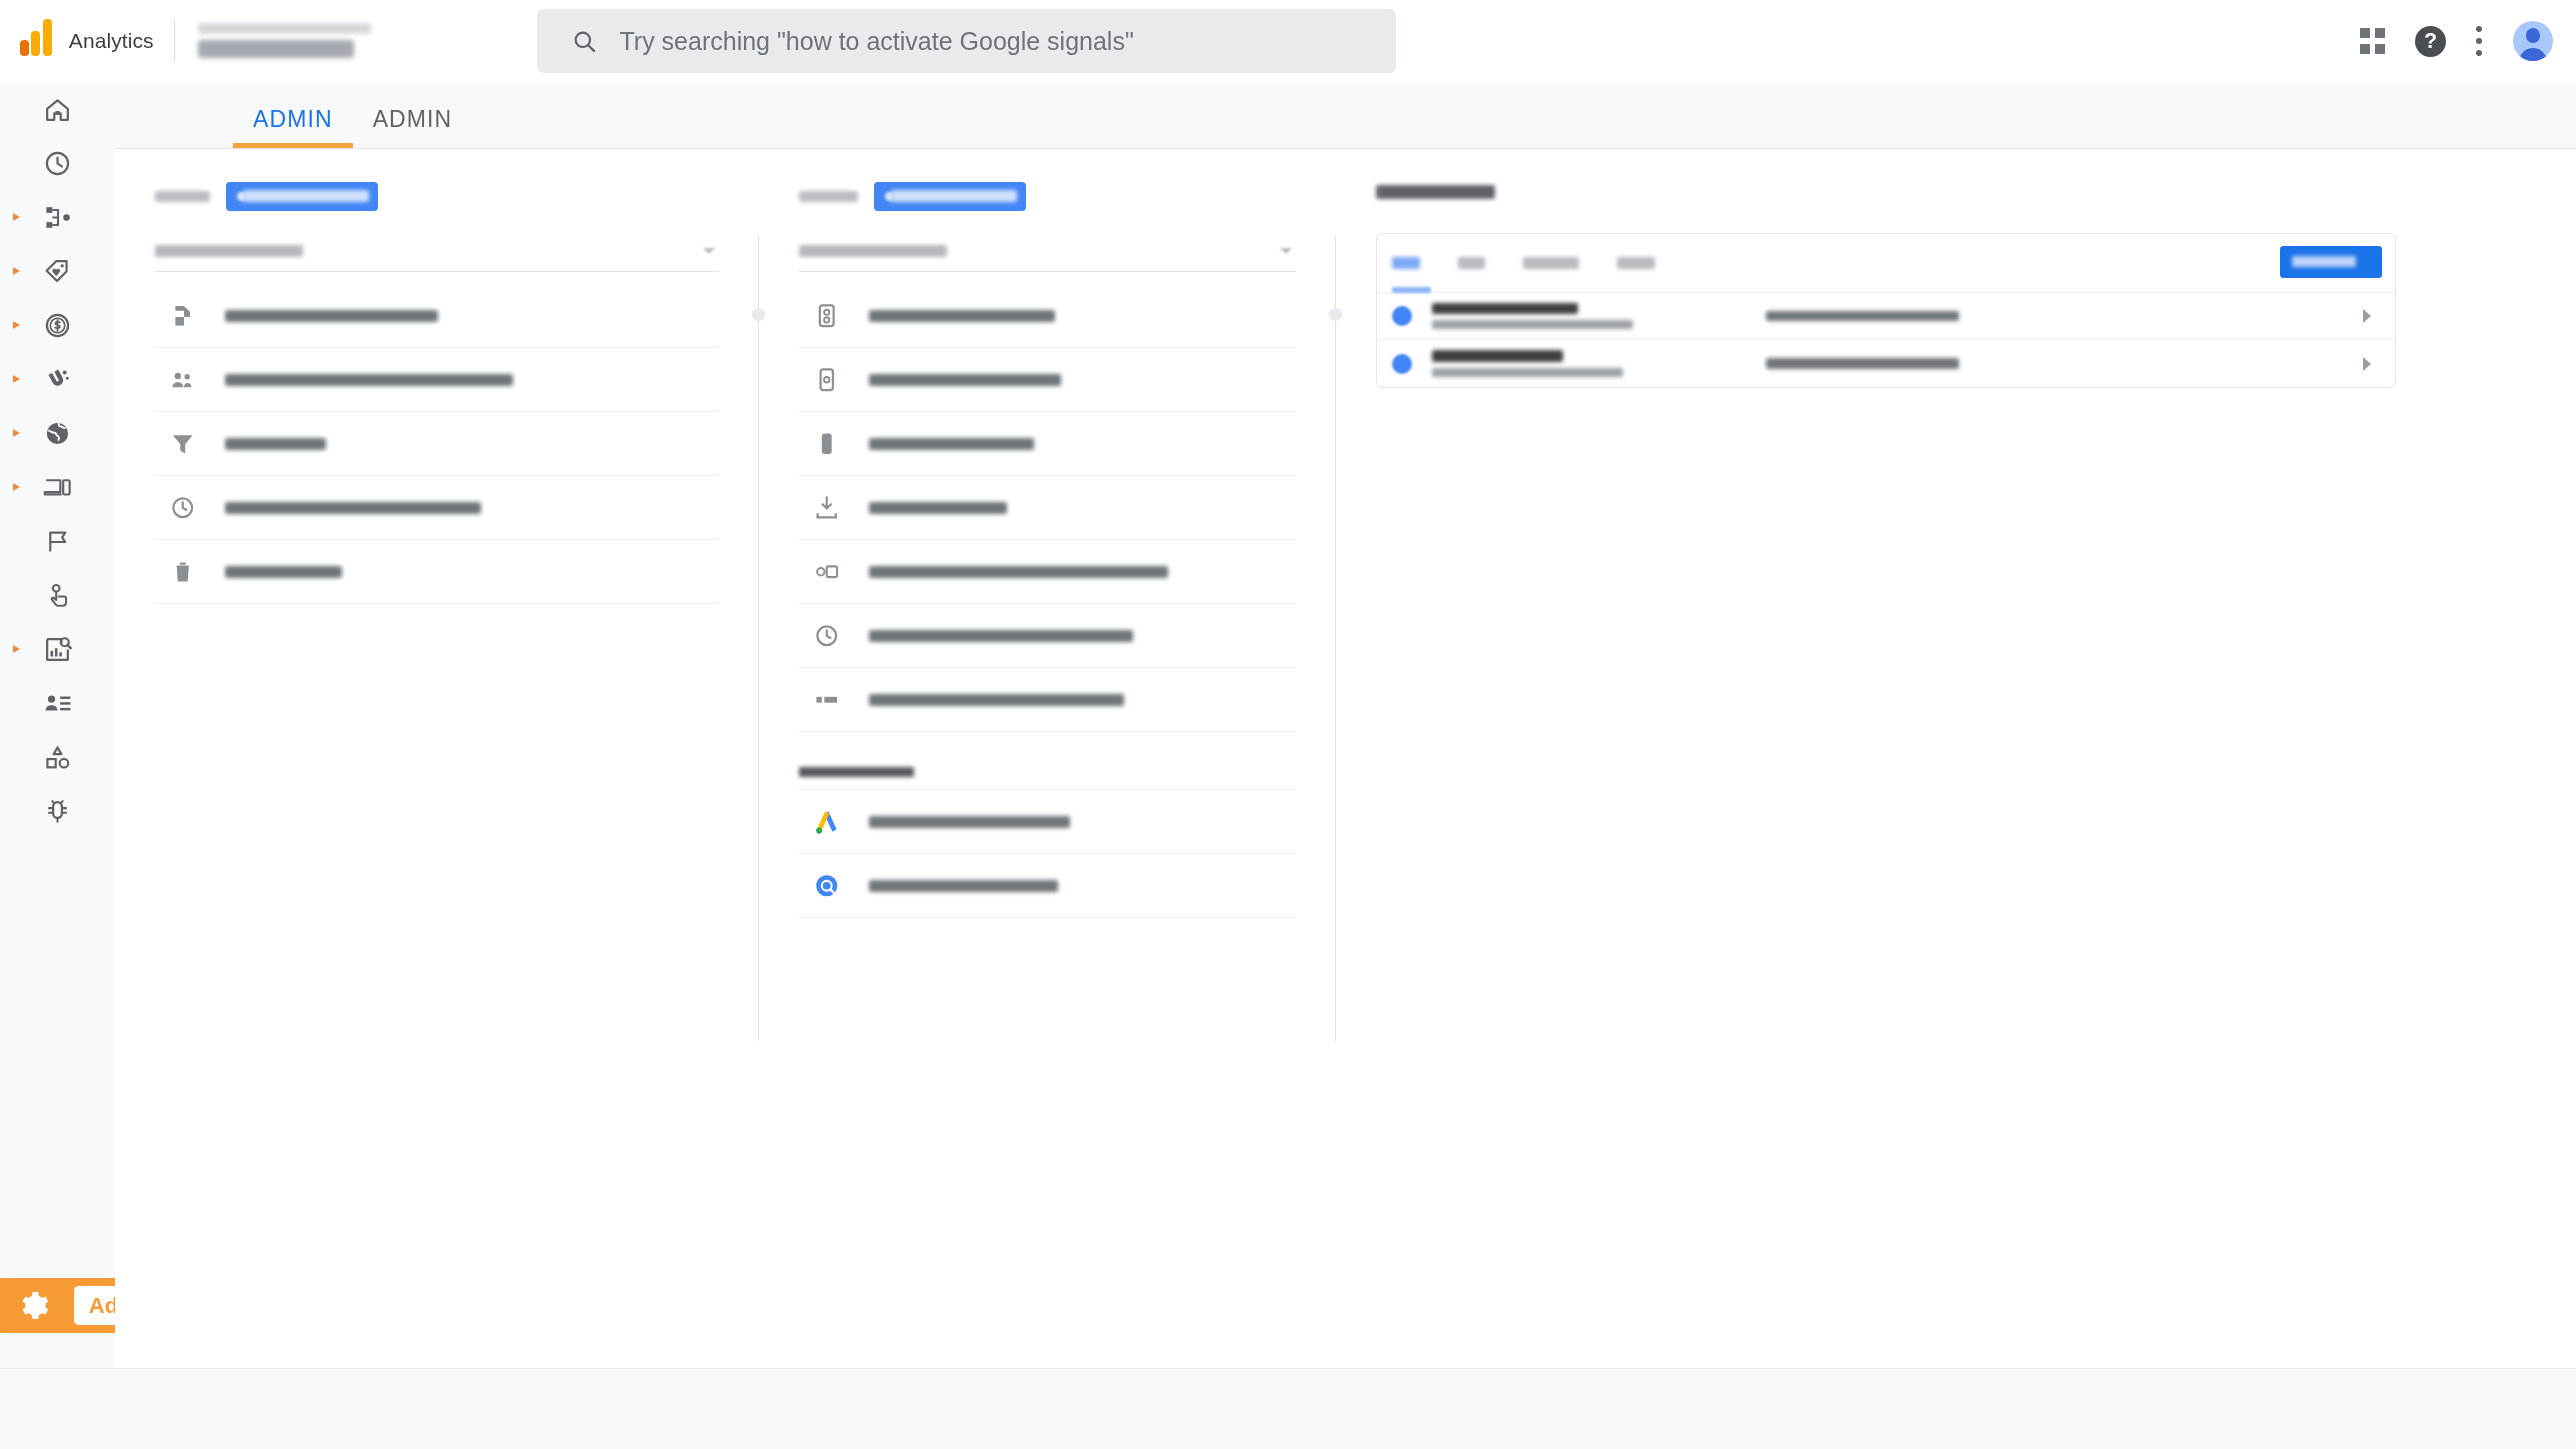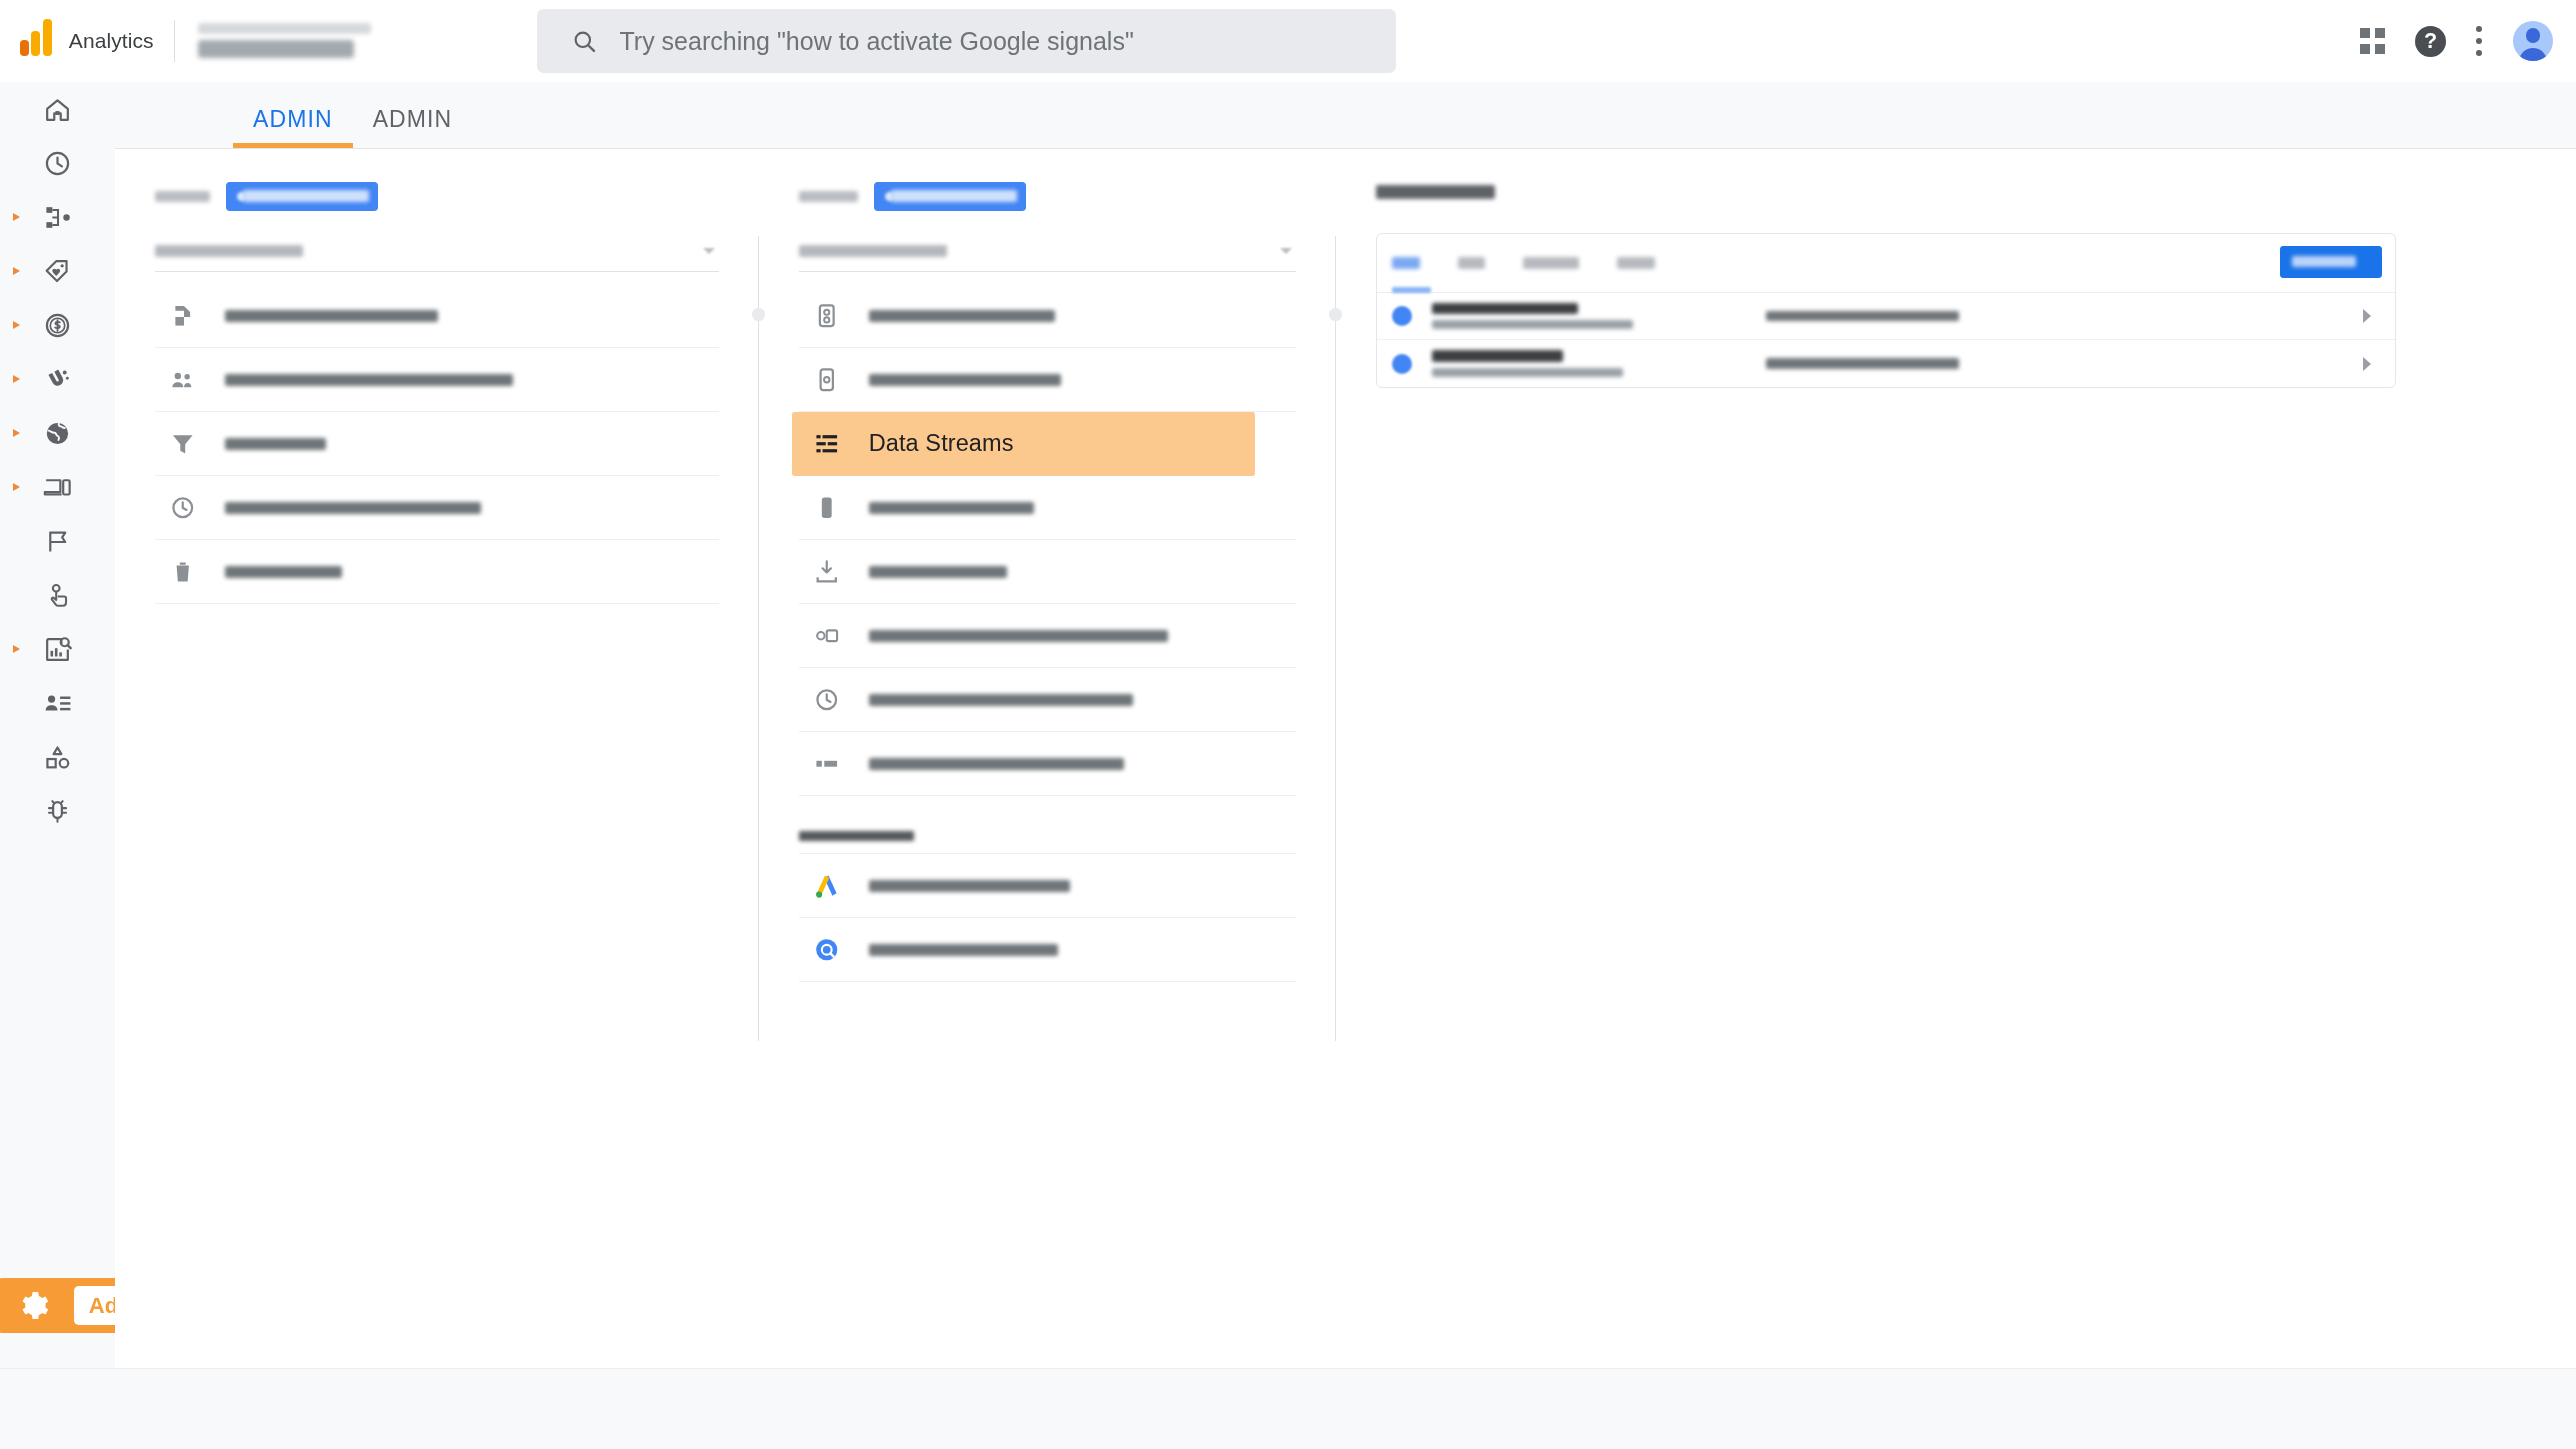--- a/index.html
+++ b/index.html
@@ -514,33 +514,20 @@
       <div class="menu-row">
         <span class="mi">
           <svg width="29.5" height="29.5" viewBox="0 0 24 24">
             <rect x="7" y="3.6" width="10" height="16.8" rx="2" fill="none" stroke="#8b9095" stroke-width="1.8"></rect>
             <circle cx="12" cy="12" r="2.2" fill="none" stroke="#8b9095" stroke-width="1.6"></circle>
           </svg>
         </span>
         <span class="ml" style="width:192px"></span>
       </div>
 
-      <div class="menu-row sel">
-        <span class="mi">
-          <svg width="29.5" height="29.5" viewBox="0 0 24 24">
-            <rect x="3.6" y="5" width="3.4" height="2.6" fill="#202124"></rect>
-            <rect x="8.6" y="5" width="11.8" height="2.6" fill="#202124"></rect>
-            <rect x="3.6" y="10.7" width="7.6" height="2.6" fill="#202124"></rect>
-            <rect x="12.8" y="10.7" width="7.6" height="2.6" fill="#202124"></rect>
-            <rect x="3.6" y="16.4" width="3.4" height="2.6" fill="#202124"></rect>
-            <rect x="8.6" y="16.4" width="11.8" height="2.6" fill="#202124"></rect>
-          </svg>
-        </span>
-        <span class="ml-sharp">Data Streams</span>
-      </div>
 
       <div class="menu-row">
         <span class="mi">
           <svg width="29.5" height="29.5" viewBox="0 0 24 24">
             <rect x="8" y="3.6" width="8" height="16.8" rx="2.2" fill="#8b9095"></rect>
           </svg>
         </span>
         <span class="ml" style="width:165px"></span>
       </div>
       <div class="menu-row">

